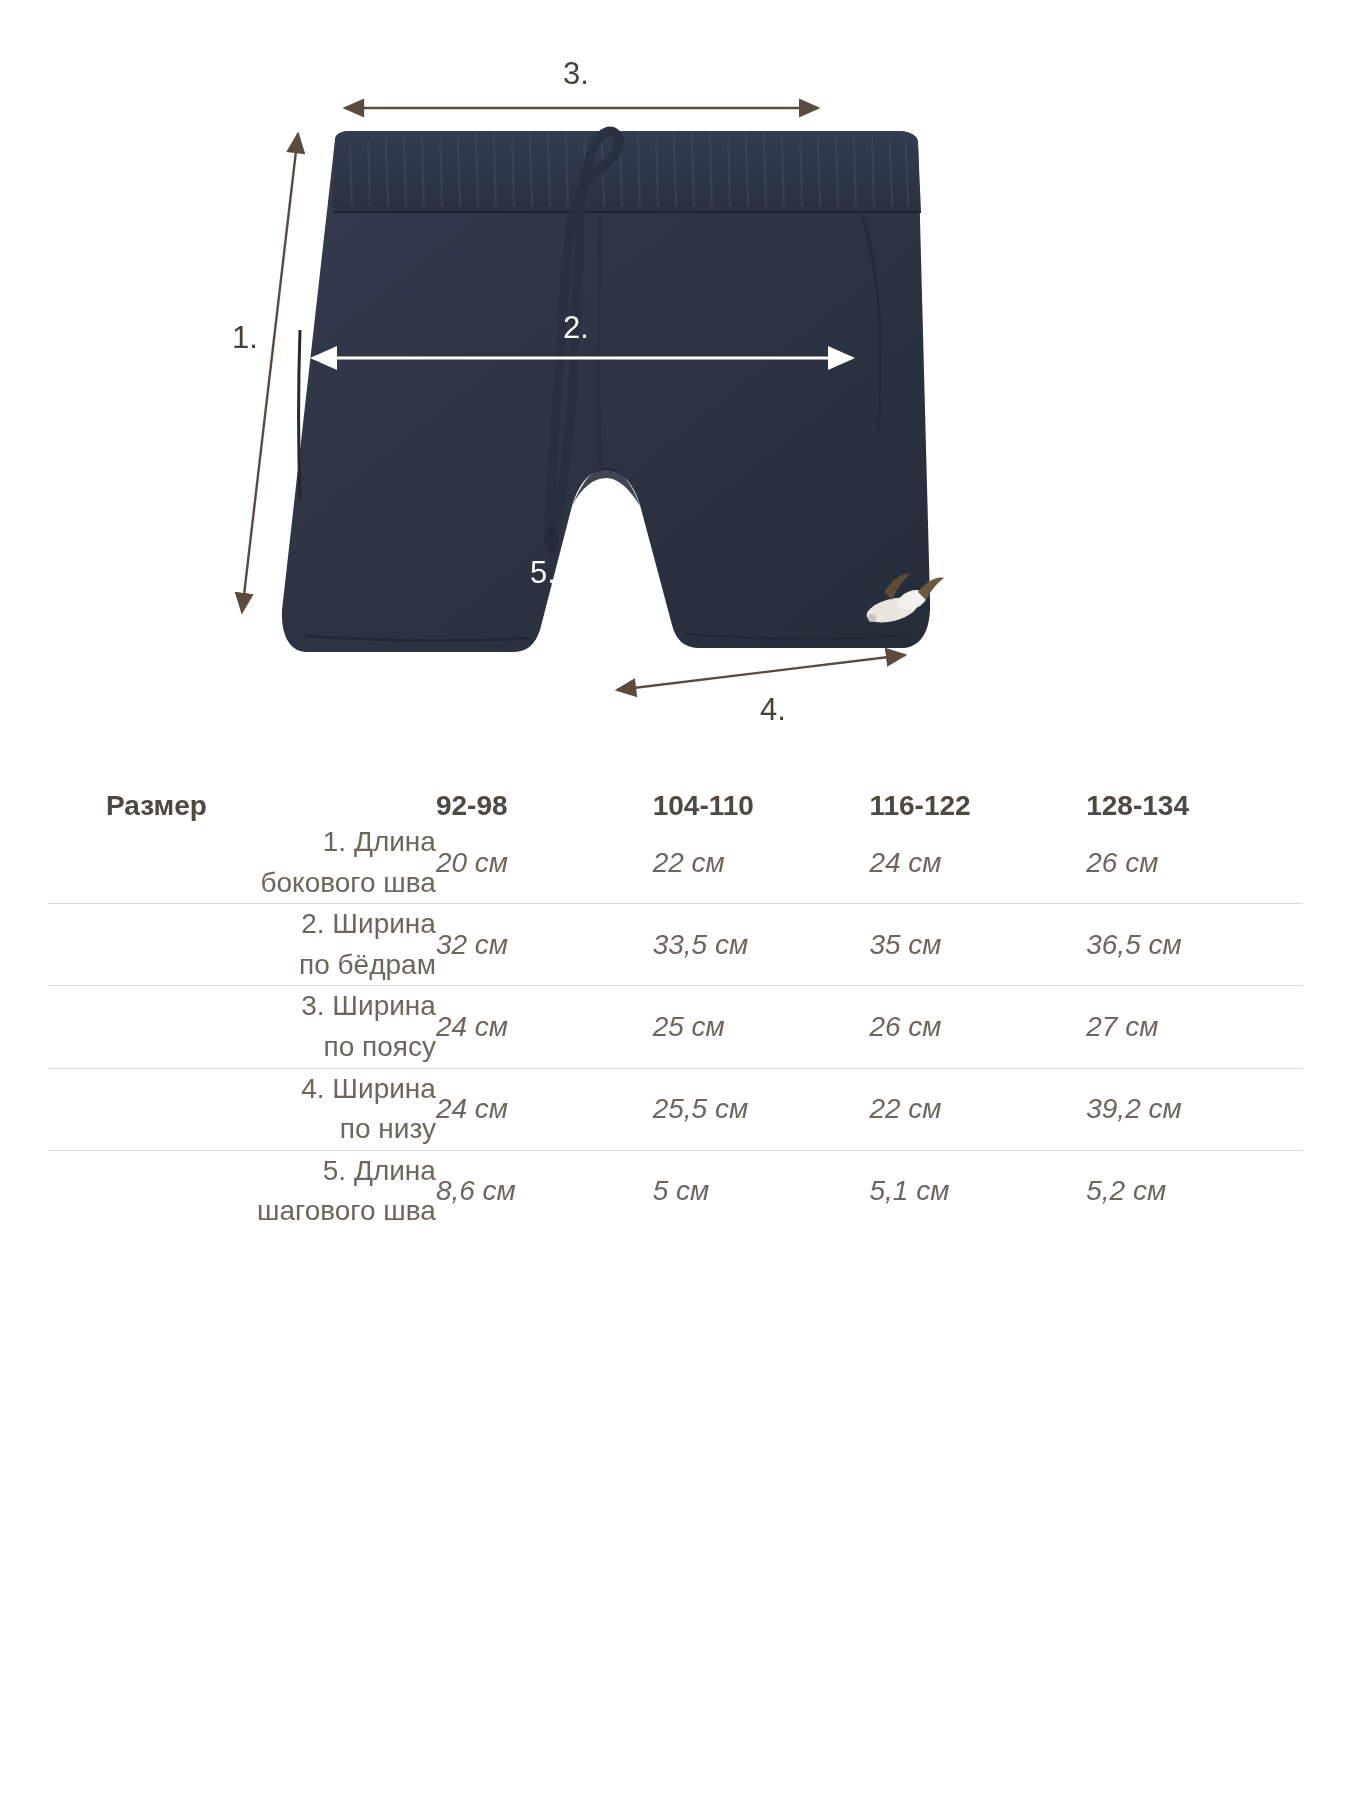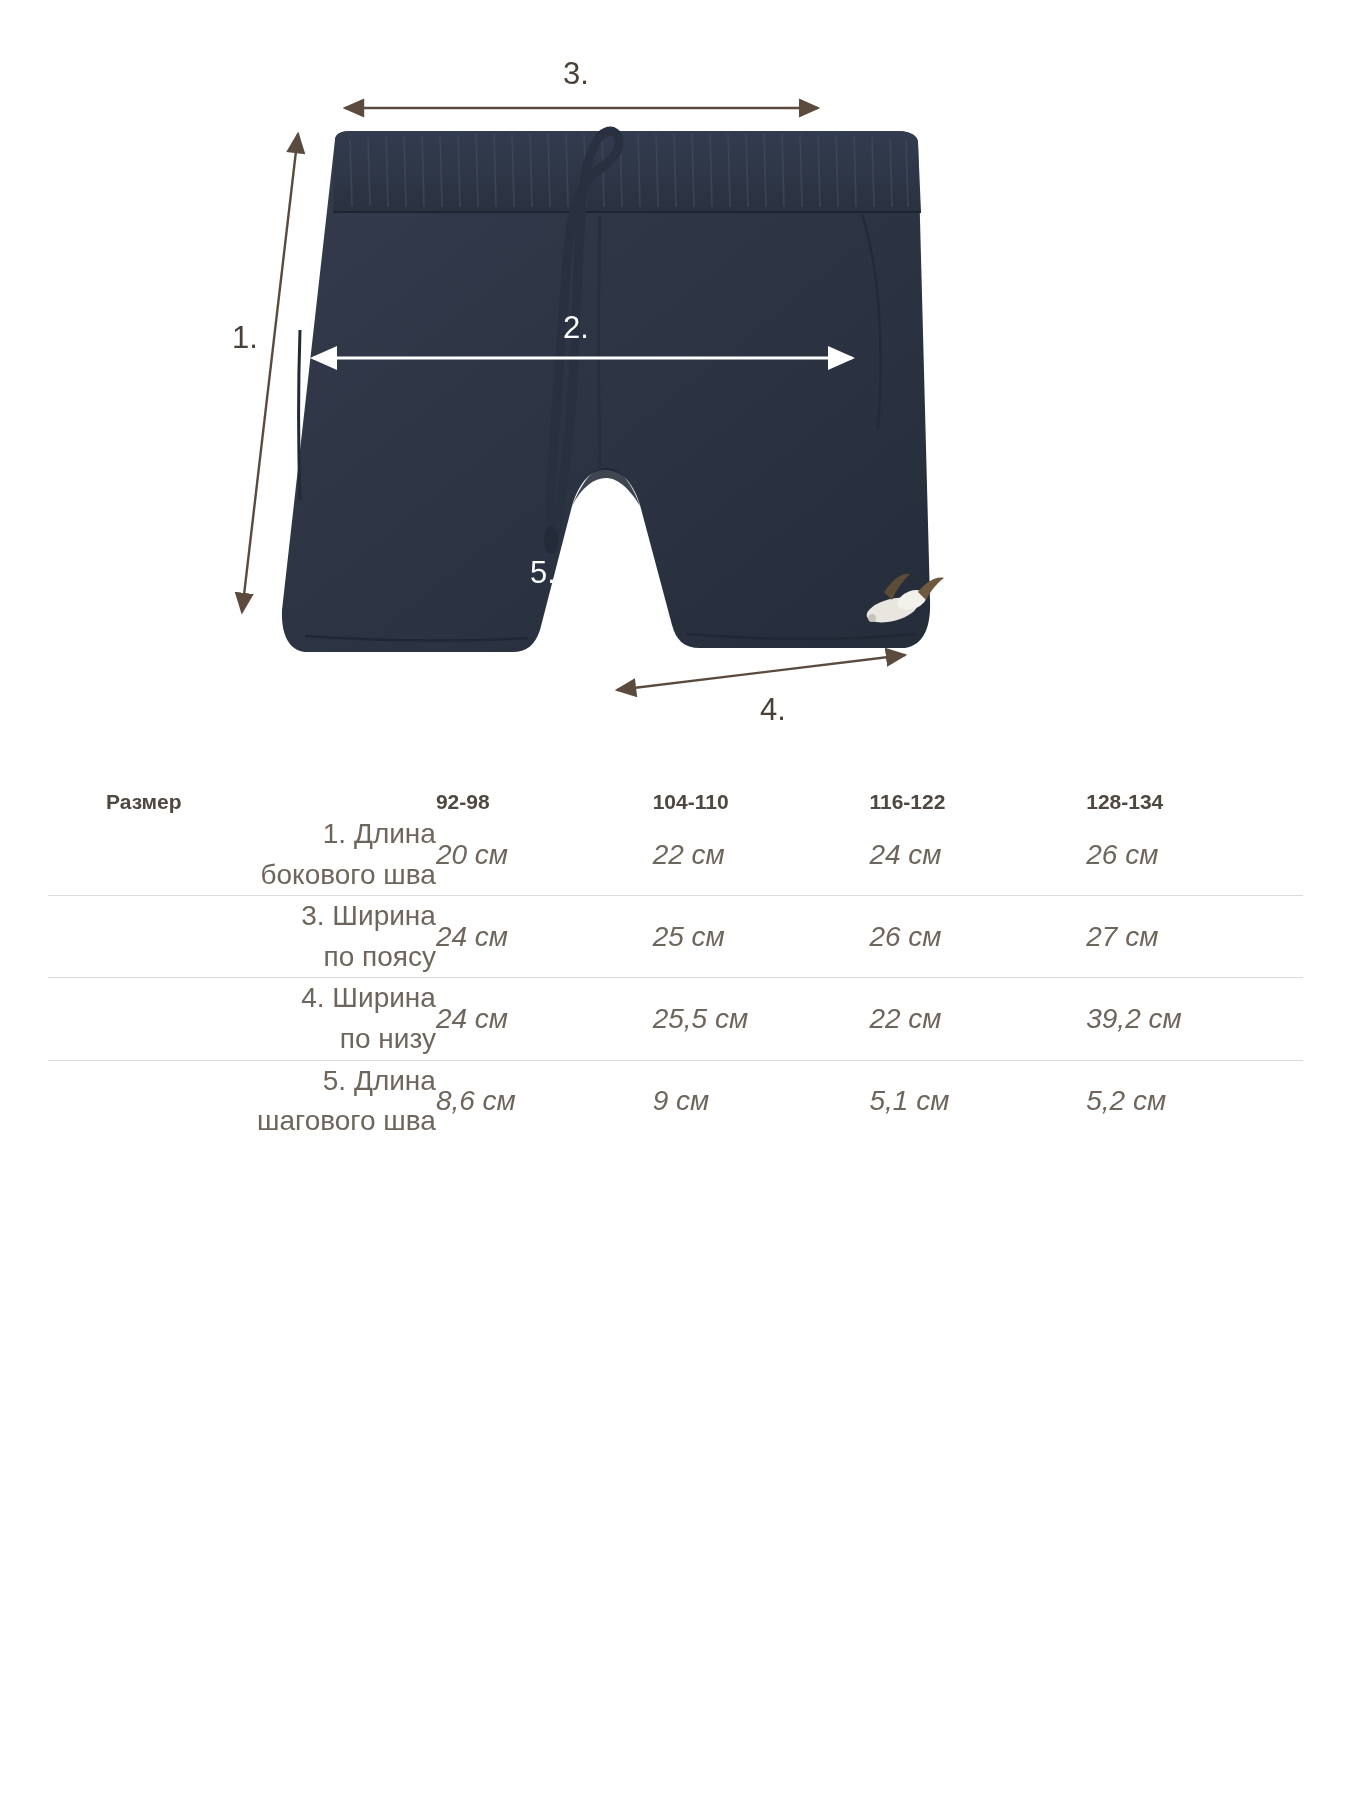--- a/index.html
+++ b/index.html
@@ -44,21 +44,21 @@
     width: 1255px;
     table-layout: fixed;
   }
   table.size-table th,
   table.size-table td {
     text-align: left;
     vertical-align: middle;
     padding: 0;
   }
   .head-row th {
-    font-size: 21px;
+    font-size: 28px;
     font-weight: bold;
     color: #4f4840;
     padding-bottom: 30px;
     padding-top: 10px;
   }
   .col-label { width: 340px; padding-left: 58px !important; }
   .col-v { width: 190px; }
 
   .data-row td {
     font-size: 28px;
@@ -233,20 +233,30 @@
           <span>1. Длина</span><br>
           <span>бокового шва</span>
         </td>
         <td class="val">20 см</td>
         <td class="val">22 см</td>
         <td class="val">24 см</td>
         <td class="val">26 см</td>
       </tr>
       <tr class="data-row">
         <td class="name">
+          <span>2. Ширина</span><br>
+          <span>по бёдрам</span>
+        </td>
+        <td class="val">32 см</td>
+        <td class="val">33,5 см</td>
+        <td class="val">35 см</td>
+        <td class="val">36,5 см</td>
+      </tr>
+      <tr class="data-row">
+        <td class="name">
           <span>3. Ширина</span><br>
           <span>по поясу</span>
         </td>
         <td class="val">24 см</td>
         <td class="val">25 см</td>
         <td class="val">26 см</td>
         <td class="val">27 см</td>
       </tr>
       <tr class="data-row">
         <td class="name">
@@ -257,19 +267,19 @@
         <td class="val">25,5 см</td>
         <td class="val">22 см</td>
         <td class="val">39,2 см</td>
       </tr>
       <tr class="data-row">
         <td class="name">
           <span>5. Длина</span><br>
           <span>шагового шва</span>
         </td>
         <td class="val">8,6 см</td>
-        <td class="val">9 см</td>
+        <td class="val">5 см</td>
         <td class="val">5,1 см</td>
         <td class="val">5,2 см</td>
       </tr>
     </tbody>
   </table>
 </div>
 
 </body></html>

